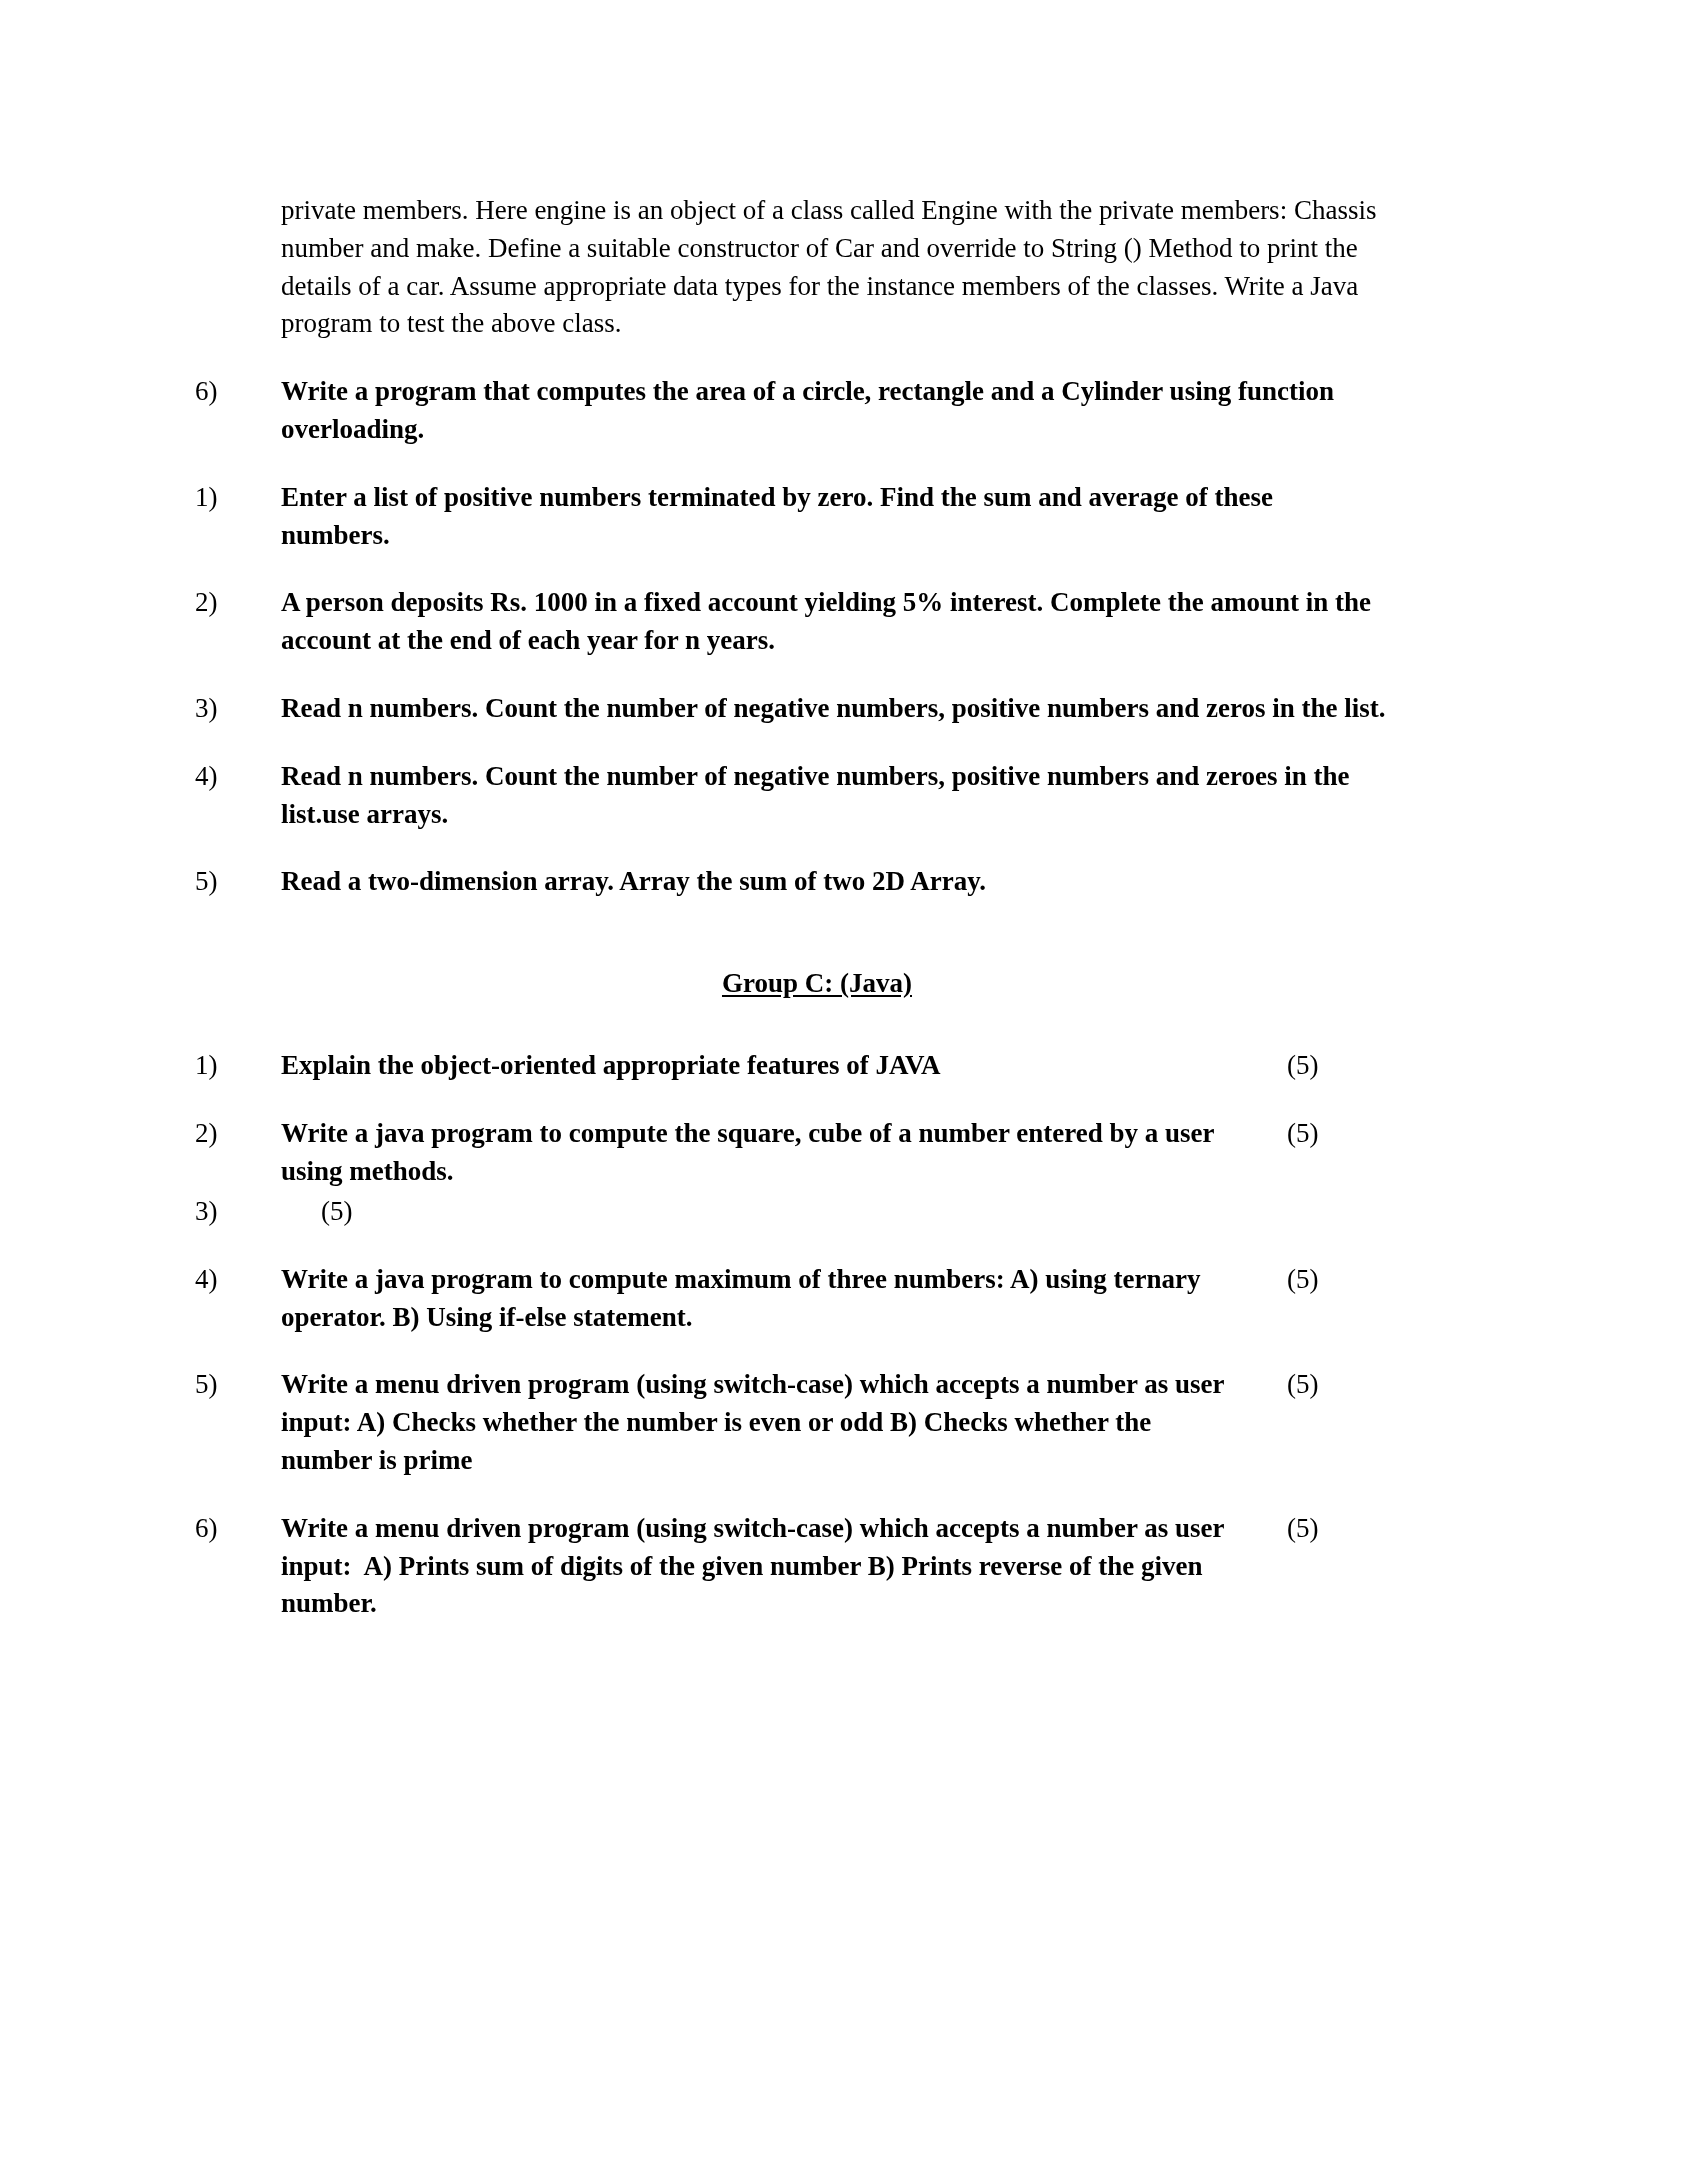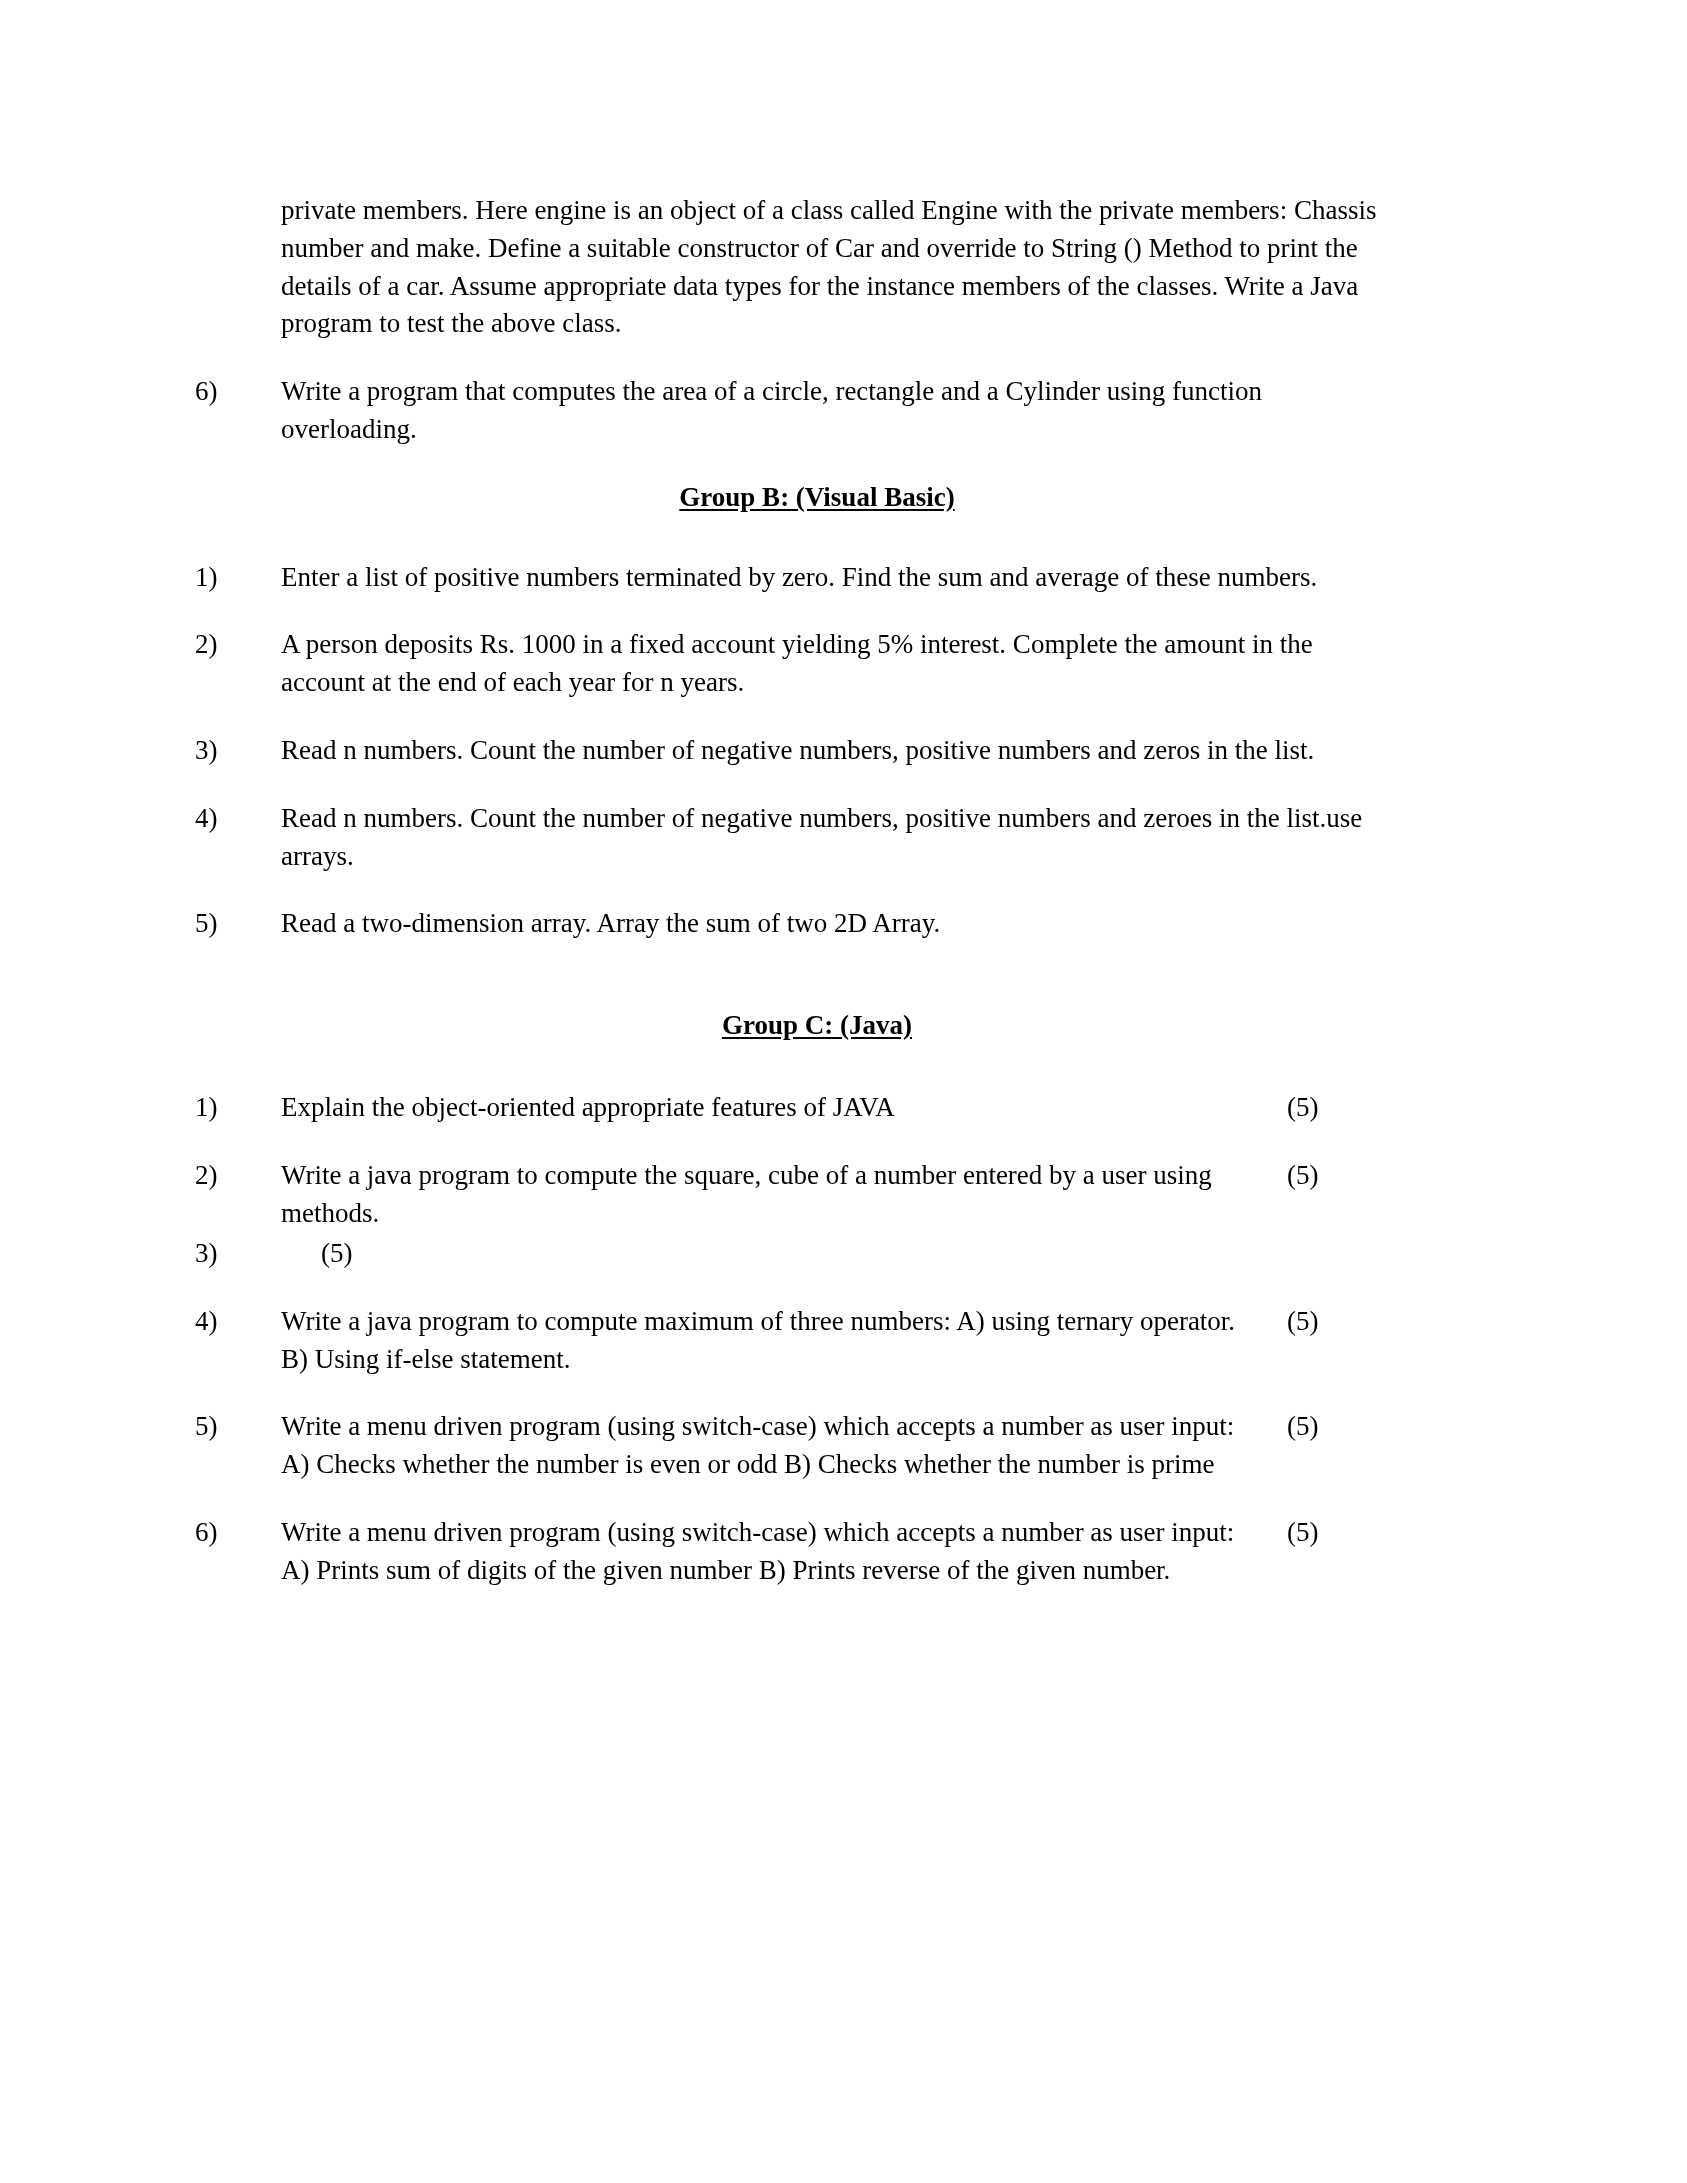--- a/index.html
+++ b/index.html
@@ -46,20 +46,21 @@
   }
   .q-row.tight { margin-bottom: 2.6px; }
   .q-num {
     flex: 0 0 86px;
     width: 86px;
     white-space: nowrap;
   }
   .q-text {
     flex: 1 1 auto;
     white-space: pre-wrap;
+    font-weight: bold;
   }
   .q-marks {
     flex: 0 0 99px;
     width: 99px;
     text-align: left;
     padding-left: 40px;
     white-space: nowrap;
   }
 
   
@@ -90,23 +91,20 @@
   <div class="content">
 
     <p class="para cont-para">private members. Here engine is an object of a class called Engine with the private members: Chassis number and make. Define a suitable constructor of Car and override to String () Method to print the details of a car. Assume appropriate data types for the instance members of the classes. Write a Java program to test the above class.</p>
 
     <div class="q-row">
       <span class="q-num">6)</span>
       <span class="q-text">Write a program that computes the area of a circle, rectangle and a Cylinder using function overloading.</span>
     </div>
 
 
-    <p class="center-head underlined groupb-head">
-      <span class="txt">Group B: (Visual Basic)</span>
-    </p>
 
     <div class="group-b">
       <div class="q-row">
         <span class="q-num">1)</span>
         <span class="q-text">Enter a list of positive numbers terminated by zero. Find the sum and average of these numbers.</span>
       </div>
       <div class="q-row">
         <span class="q-num">2)</span>
         <span class="q-text">A person deposits Rs. 1000 in a fixed account yielding 5% interest. Complete the amount in the account at the end of each year for n years.</span>
       </div>

